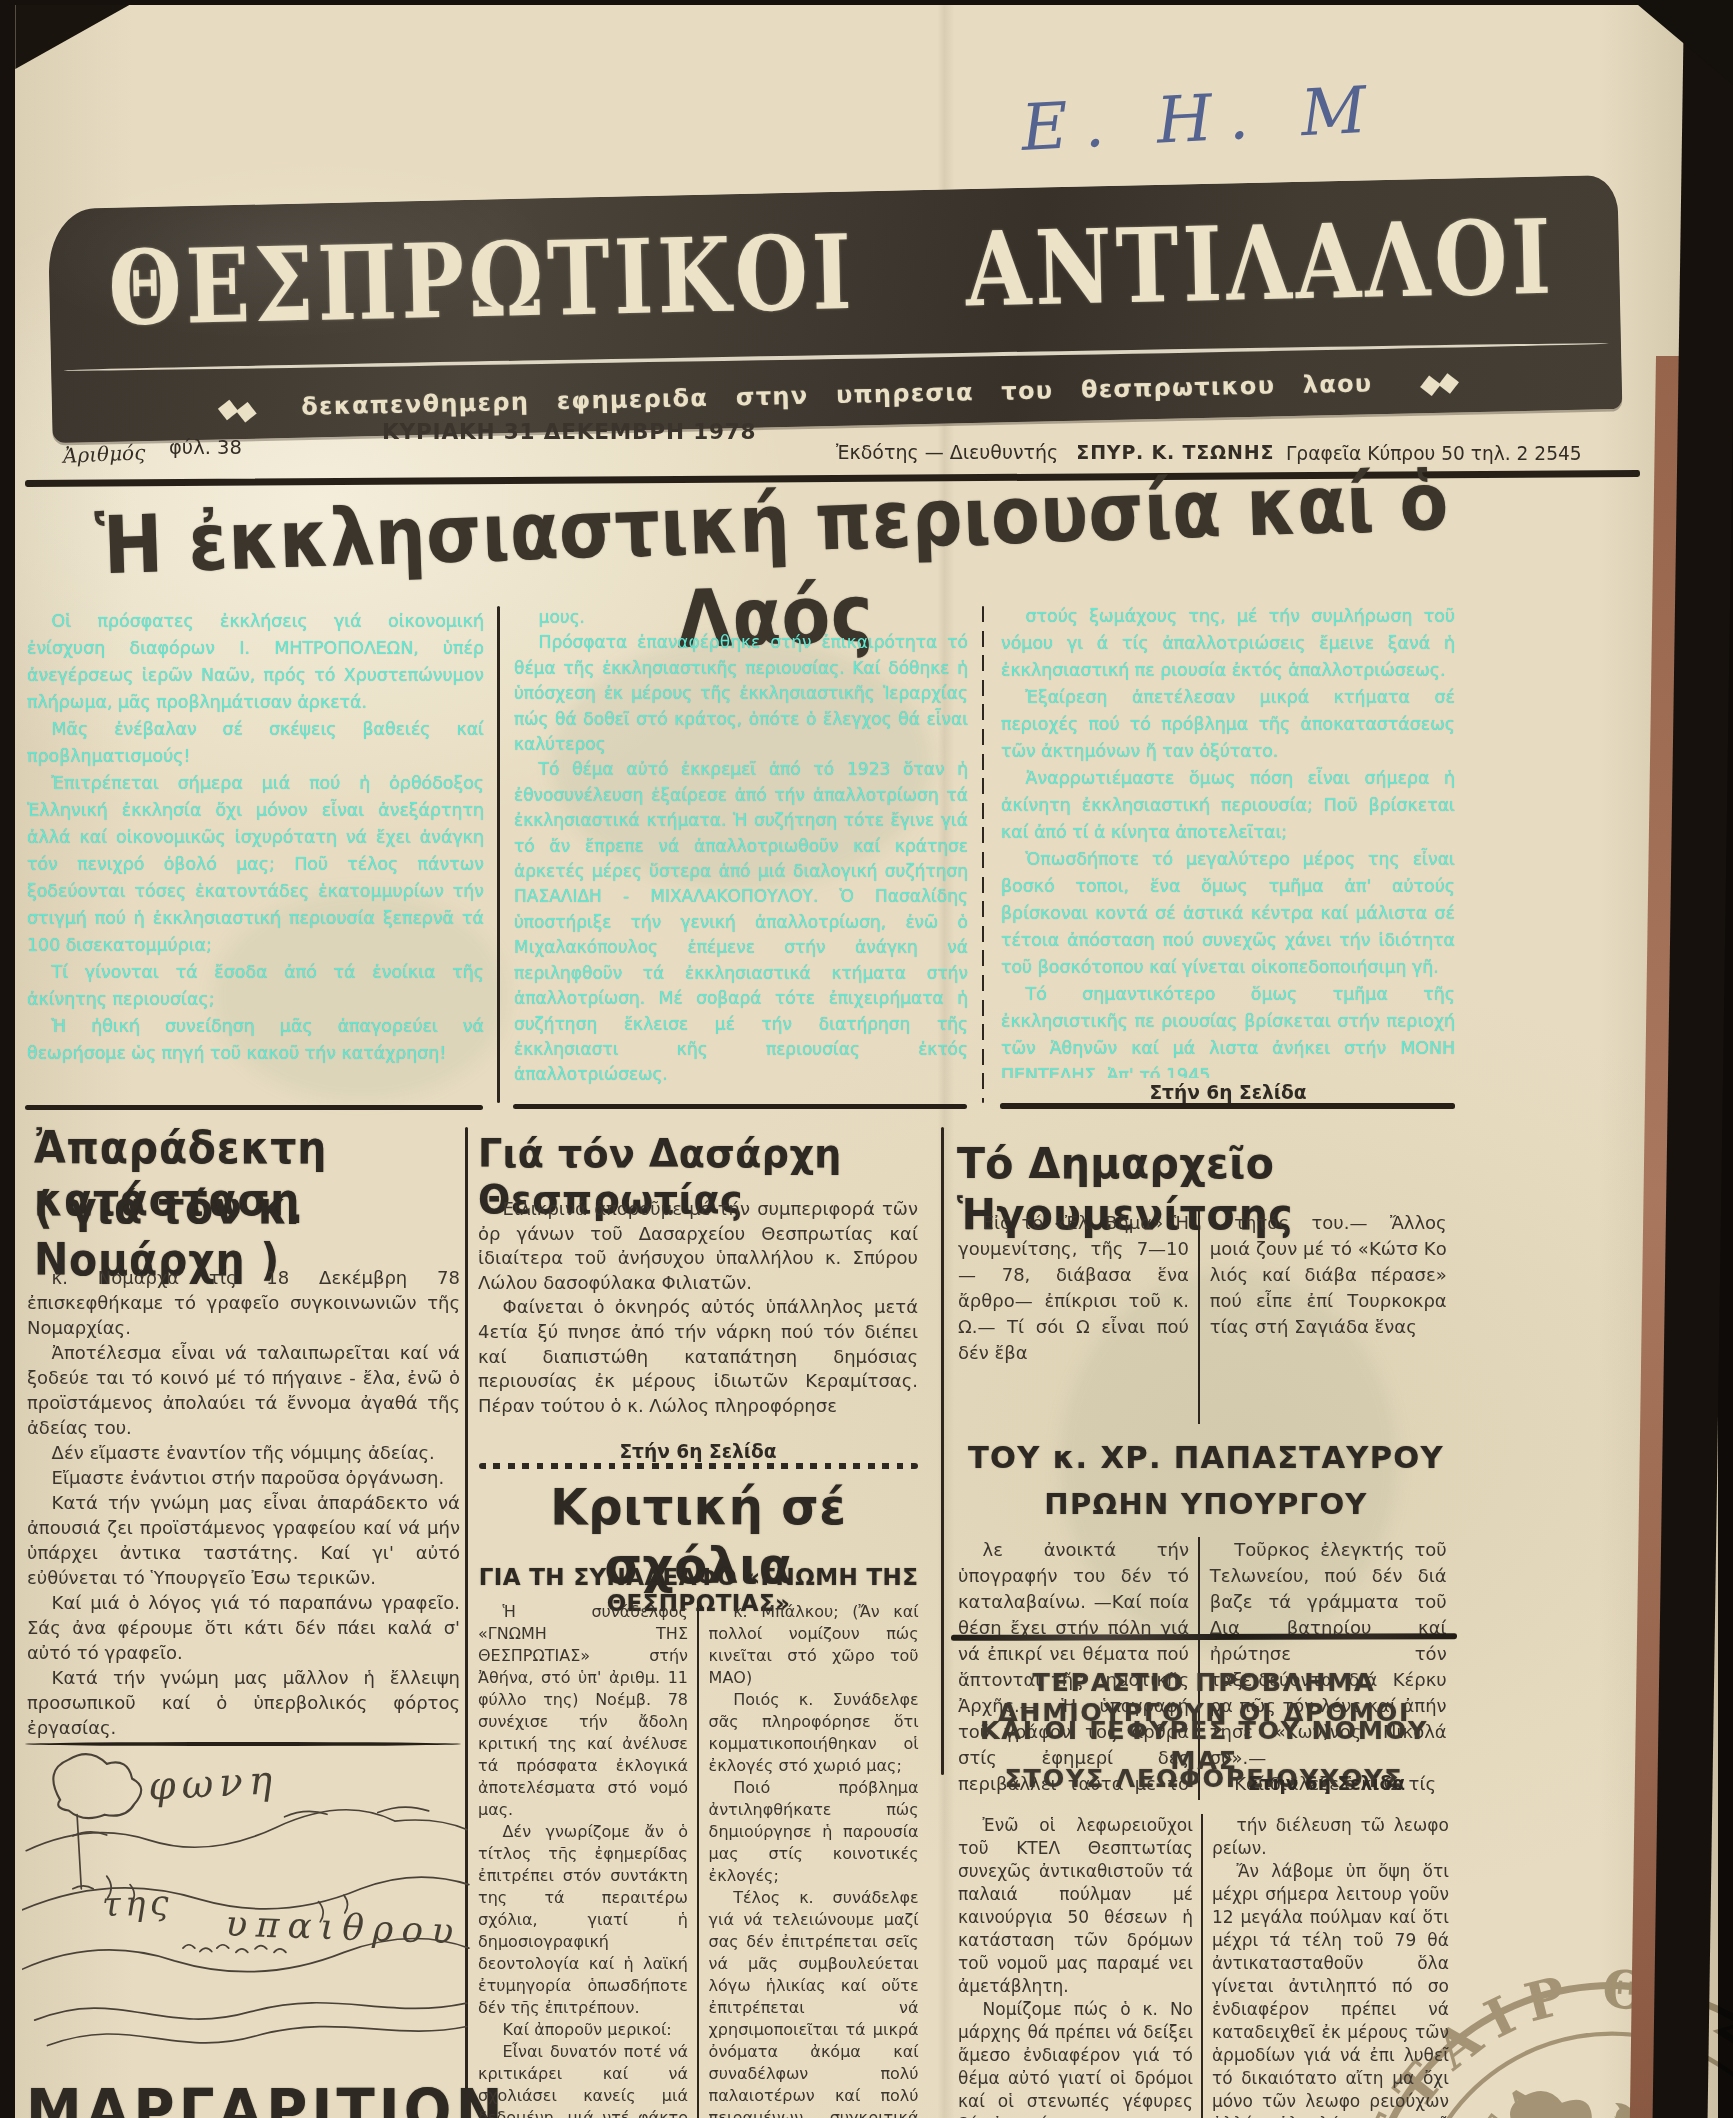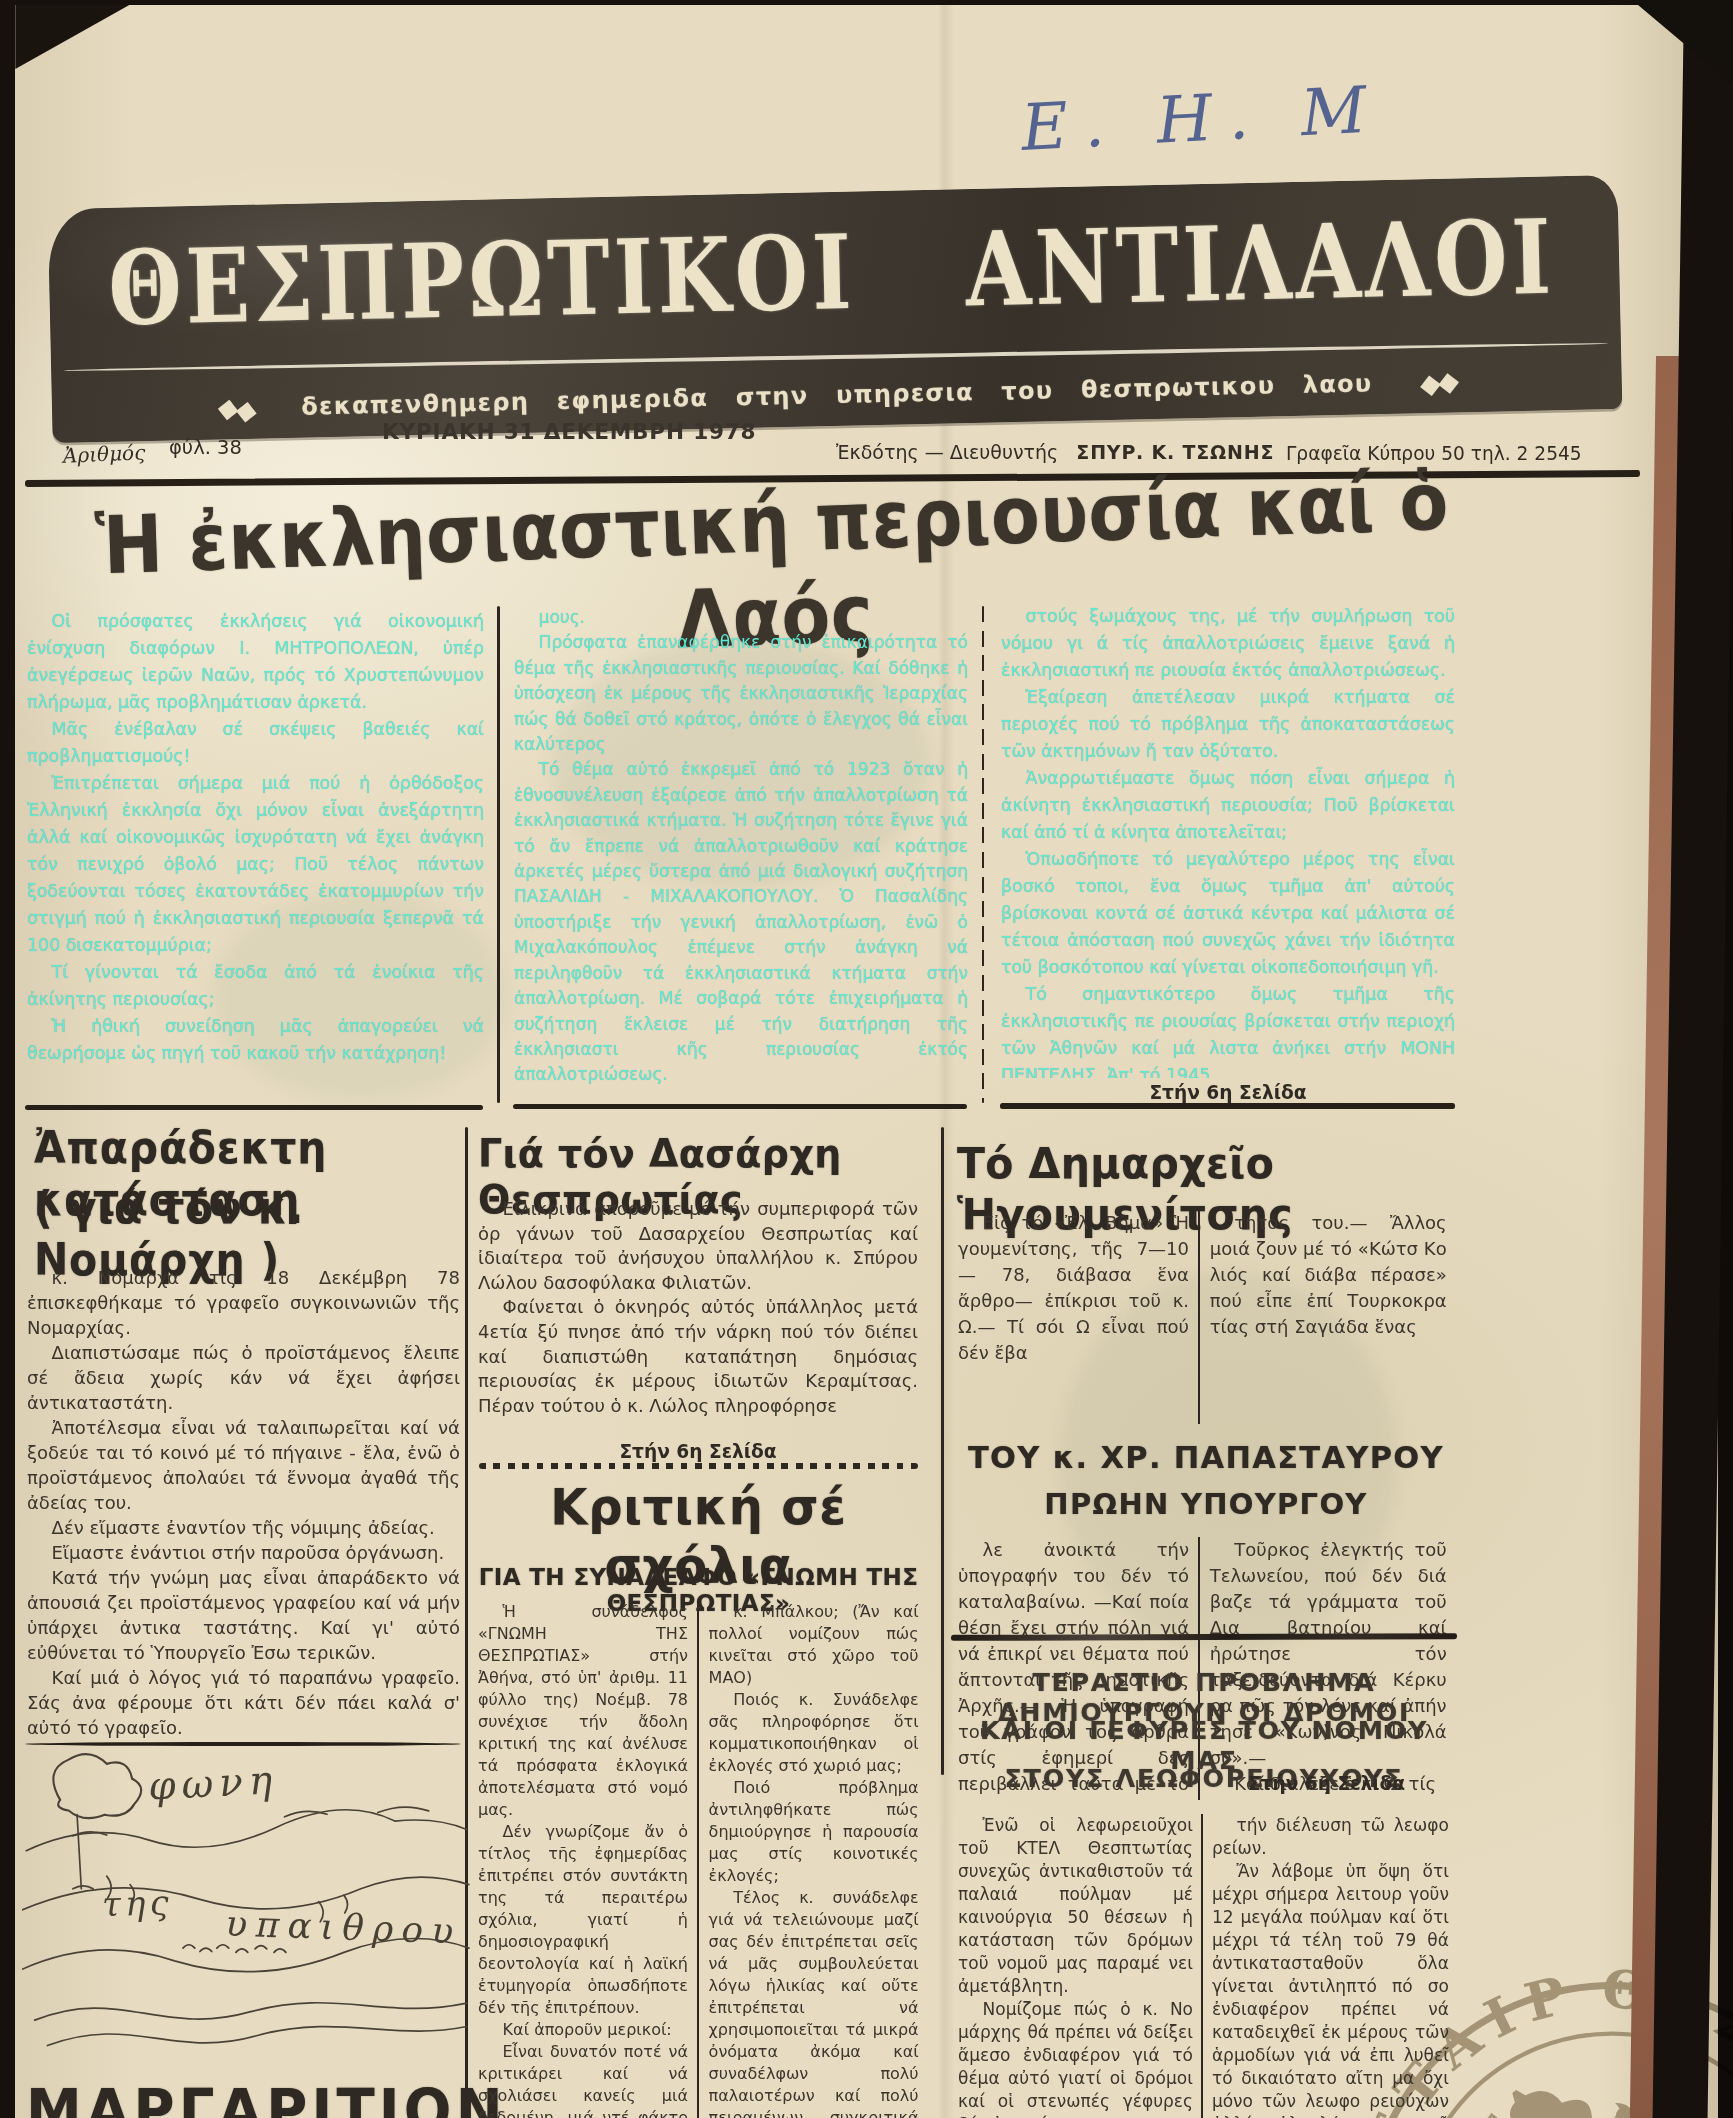--- a/index.html
+++ b/index.html
@@ -149,21 +149,20 @@
 <div class="abs cont" style="left:1001px;top:1071px;width:454px;z-index:3;">Στήν 6η Σελίδα</div>
 
 <div class="abs hr" style="left:25.4px;top:1105px;width:458px;height:4.7px;"></div>
 <div class="abs hr" style="left:513px;top:1104px;width:454px;height:4.7px;"></div>
 <div class="abs hr" style="left:1000px;top:1103px;width:455px;height:5.5px;"></div>
 
 <div class="abs sec-title" style="left:34px;top:1126px;width:428px;font-size:41px;letter-spacing:0.8px;transform:scaleY(1.08);">Ἀπαράδεκτη κατάσταση</div>
 <div class="abs sec-title" style="left:34px;top:1186px;width:428px;font-size:41px;letter-spacing:0.8px;transform:scaleY(1.08);">( γιά τόν κ. Νομάρχη )</div>
 <div class="abs txt plain" style="left:27px;top:1265px;width:433px;height:475px;font-size:18px;line-height:25px;">
     <p>κ. Νομάρχα τίς 18 Δεκέμβρη 78 ἐπισκεφθήκαμε τό γραφεῖο συγκοινωνιῶν τῆς Νομαρχίας.</p>
-    <p>Διαπιστώσαμε πώς ὁ προϊστάμενος ἔλειπε σέ ἄδεια χωρίς κάν νά ἔχει ἀφήσει ἀντικαταστάτη.</p>
     <p>Ἀποτέλεσμα εἶναι νά ταλαιπωρεῖται καί νά ξοδεύε ται τό κοινό μέ τό πήγαινε - ἔλα, ἐνῶ ὁ προϊστάμενος ἀπολαύει τά ἔννομα ἀγαθά τῆς ἀδείας του.</p>
     <p>Δέν εἴμαστε ἐναντίον τῆς νόμιμης ἀδείας.</p>
     <p>Εἴμαστε ἐνάντιοι στήν παροῦσα ὀργάνωση.</p>
     <p>Κατά τήν γνώμη μας εἶναι ἀπαράδεκτο νά ἀπουσιά ζει προϊστάμενος γραφείου καί νά μήν ὑπάρχει ἀντικα ταστάτης. Καί γι' αὐτό εὐθύνεται τό Ὑπουργεῖο Ἐσω τερικῶν.</p>
     <p>Καί μιά ὁ λόγος γιά τό παραπάνω γραφεῖο. Σάς ἀνα φέρουμε ὅτι κάτι δέν πάει καλά σ' αὐτό τό γραφεῖο.</p>
     <p>Κατά τήν γνώμη μας μᾶλλον ἡ ἔλλειψη προσωπικοῦ καί ὁ ὑπερβολικός φόρτος ἐργασίας.</p>
   </div>
 <div class="abs vr" style="left:465px;top:1127px;width:3px;height:1229px;"></div>
 <div class="abs hr" style="left:25.4px;top:1742px;width:436px;height:4.2px;border-radius:50%;"></div>
 

